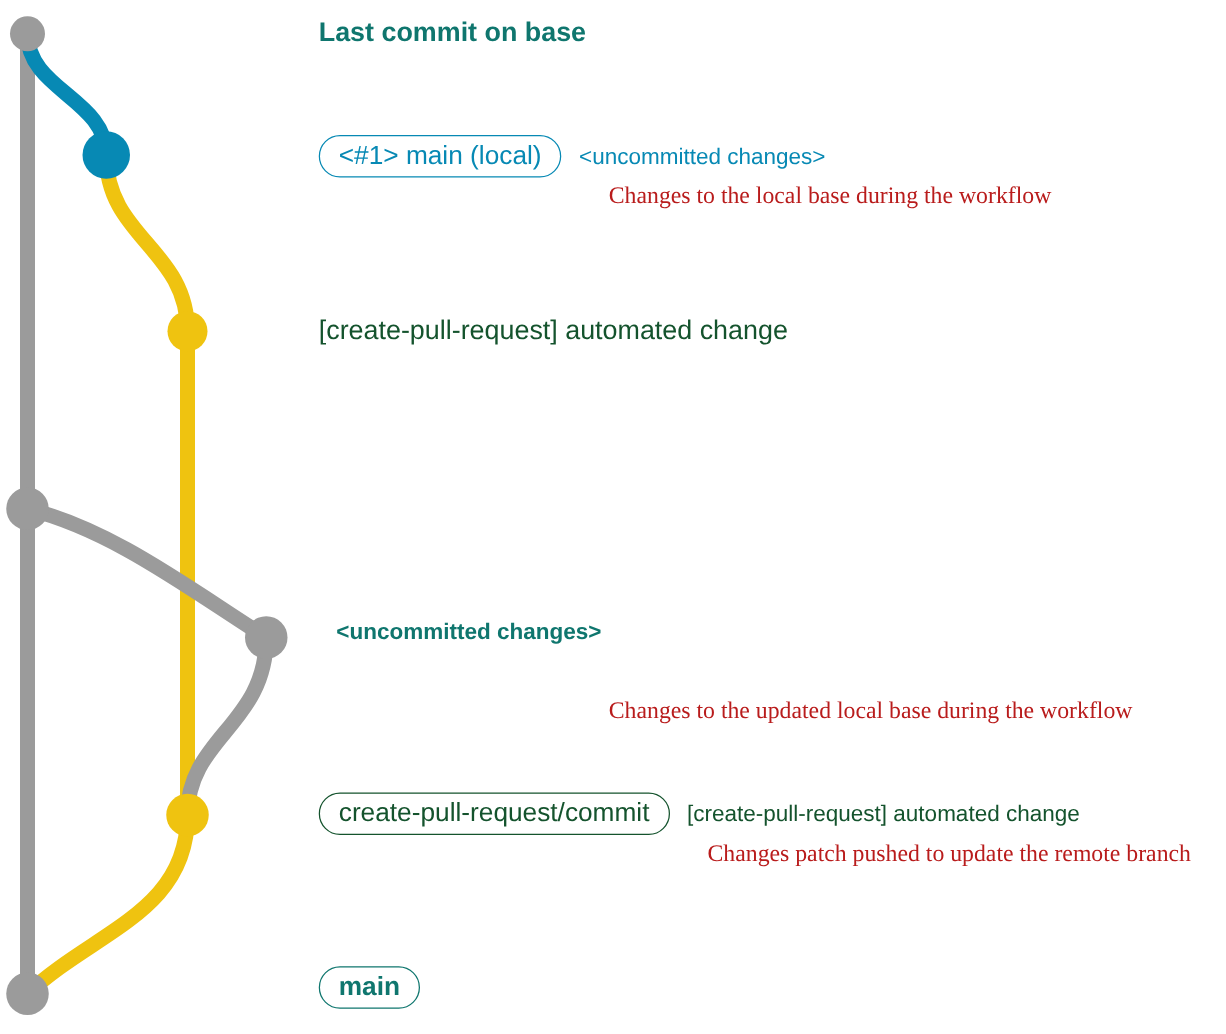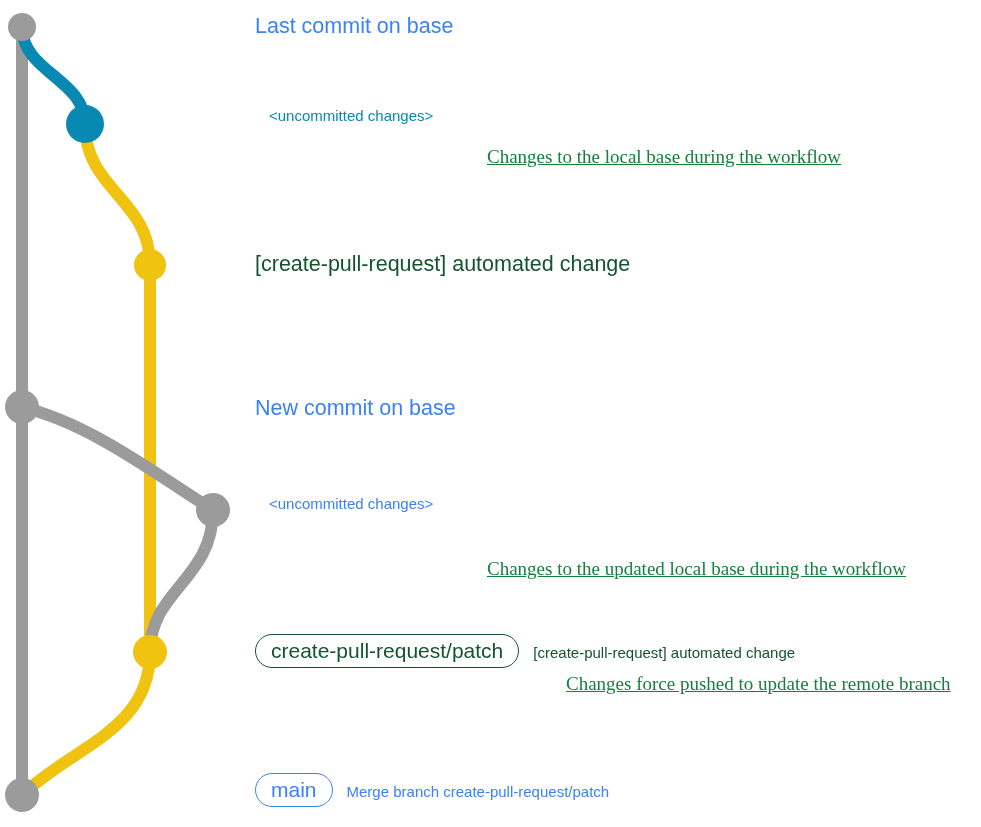--- a/index.html
+++ b/index.html
@@ -32,52 +32,51 @@
     position: absolute;
     display: flex;
     align-items: baseline;
     white-space: nowrap;
   }
   .sub {
     position: absolute;
     white-space: nowrap;
     font-family: "Liberation Serif", serif;
     font-size: 19px;
-    color: #15803d;
-    text-decoration: underline;
+    color: #b91c1c;
   }
   .badge {
     display: inline-block;
     border: 1.6px solid currentColor;
     border-radius: 22px;
     padding: 5px 15px 6px 15px;
     font-size: 21px;
     line-height: 1;
     font-family: "Liberation Sans", sans-serif;
     background: transparent;
   }
   .msg {
-    font-size: 15px;
+    font-size: 18px;
     font-family: "Liberation Sans", sans-serif;
     line-height: 1;
   }
   .headline {
     position: absolute;
     white-space: nowrap;
     font-size: 21.5px;
     font-family: "Liberation Sans", sans-serif;
     line-height: 1;
   }
   .gap {
     display: inline-block;
     width: 14px;
   }
   .c-blue   { color: #0789b4; }
   .c-yellow { color: #14532d; }
-  .c-gray   { color: #3b82f6; }
+  .c-gray   { color: #0f766e; font-weight: bold; }
 </style>
 </head>
 <body>
 
 <div id="canvas">
 
   <svg id="graph" viewBox="0 0 981 827" xmlns="http://www.w3.org/2000/svg">
 
     <path d="M 22 27 L 22 795" fill="none" stroke="#9b9b9b" stroke-width="12" stroke-linecap="round"></path>
 
@@ -96,41 +95,40 @@
     <circle cx="150" cy="265" r="16" fill="#efc310"></circle>
     <circle cx="22" cy="407" r="17" fill="#9b9b9b"></circle>
     <circle cx="213" cy="510" r="17" fill="#9b9b9b"></circle>
     <circle cx="150" cy="652" r="17" fill="#efc310"></circle>
     <circle cx="22" cy="795" r="17" fill="#9b9b9b"></circle>
   </svg>
 
   <div class="headline c-gray" style="left:255px; top:16px;">Last commit on base</div>
 
   <div class="row" style="left:255px; top:108px;">
+    <span class="badge c-blue">&lt;#1&gt; main (local)</span>
     <span class="gap"></span>
     <span class="msg c-blue">&lt;uncommitted changes&gt;</span>
   </div>
   <div class="sub" style="left:487px; top:146px;">Changes to the local base during the workflow</div>
 
   <div class="headline c-yellow" style="left:255px; top:254px;">[create-pull-request] automated change</div>
 
-  <div class="headline c-gray" style="left:255px; top:398px;">New commit on base</div>
 
   <div class="row" style="left:255px; top:496px;">
     <span class="gap"></span>
     <span class="msg c-gray">&lt;uncommitted changes&gt;</span>
   </div>
   <div class="sub" style="left:487px; top:558px;">Changes to the updated local base during the workflow</div>
 
   <div class="row" style="left:255px; top:634px;">
-    <span class="badge c-yellow">create-pull-request/patch</span>
+    <span class="badge c-yellow">create-pull-request/commit</span>
     <span class="gap"></span>
     <span class="msg c-yellow">[create-pull-request] automated change</span>
   </div>
-  <div class="sub" style="left:566px; top:673px;">Changes force pushed to update the remote branch</div>
+  <div class="sub" style="left:566px; top:673px;">Changes patch pushed to update the remote branch</div>
 
   <div class="row" style="left:255px; top:773px;">
     <span class="badge c-gray">main</span>
     <span class="gap"></span>
-    <span class="msg c-gray">Merge branch create-pull-request/patch</span>
   </div>
 
 </div>
 
 </body></html>

